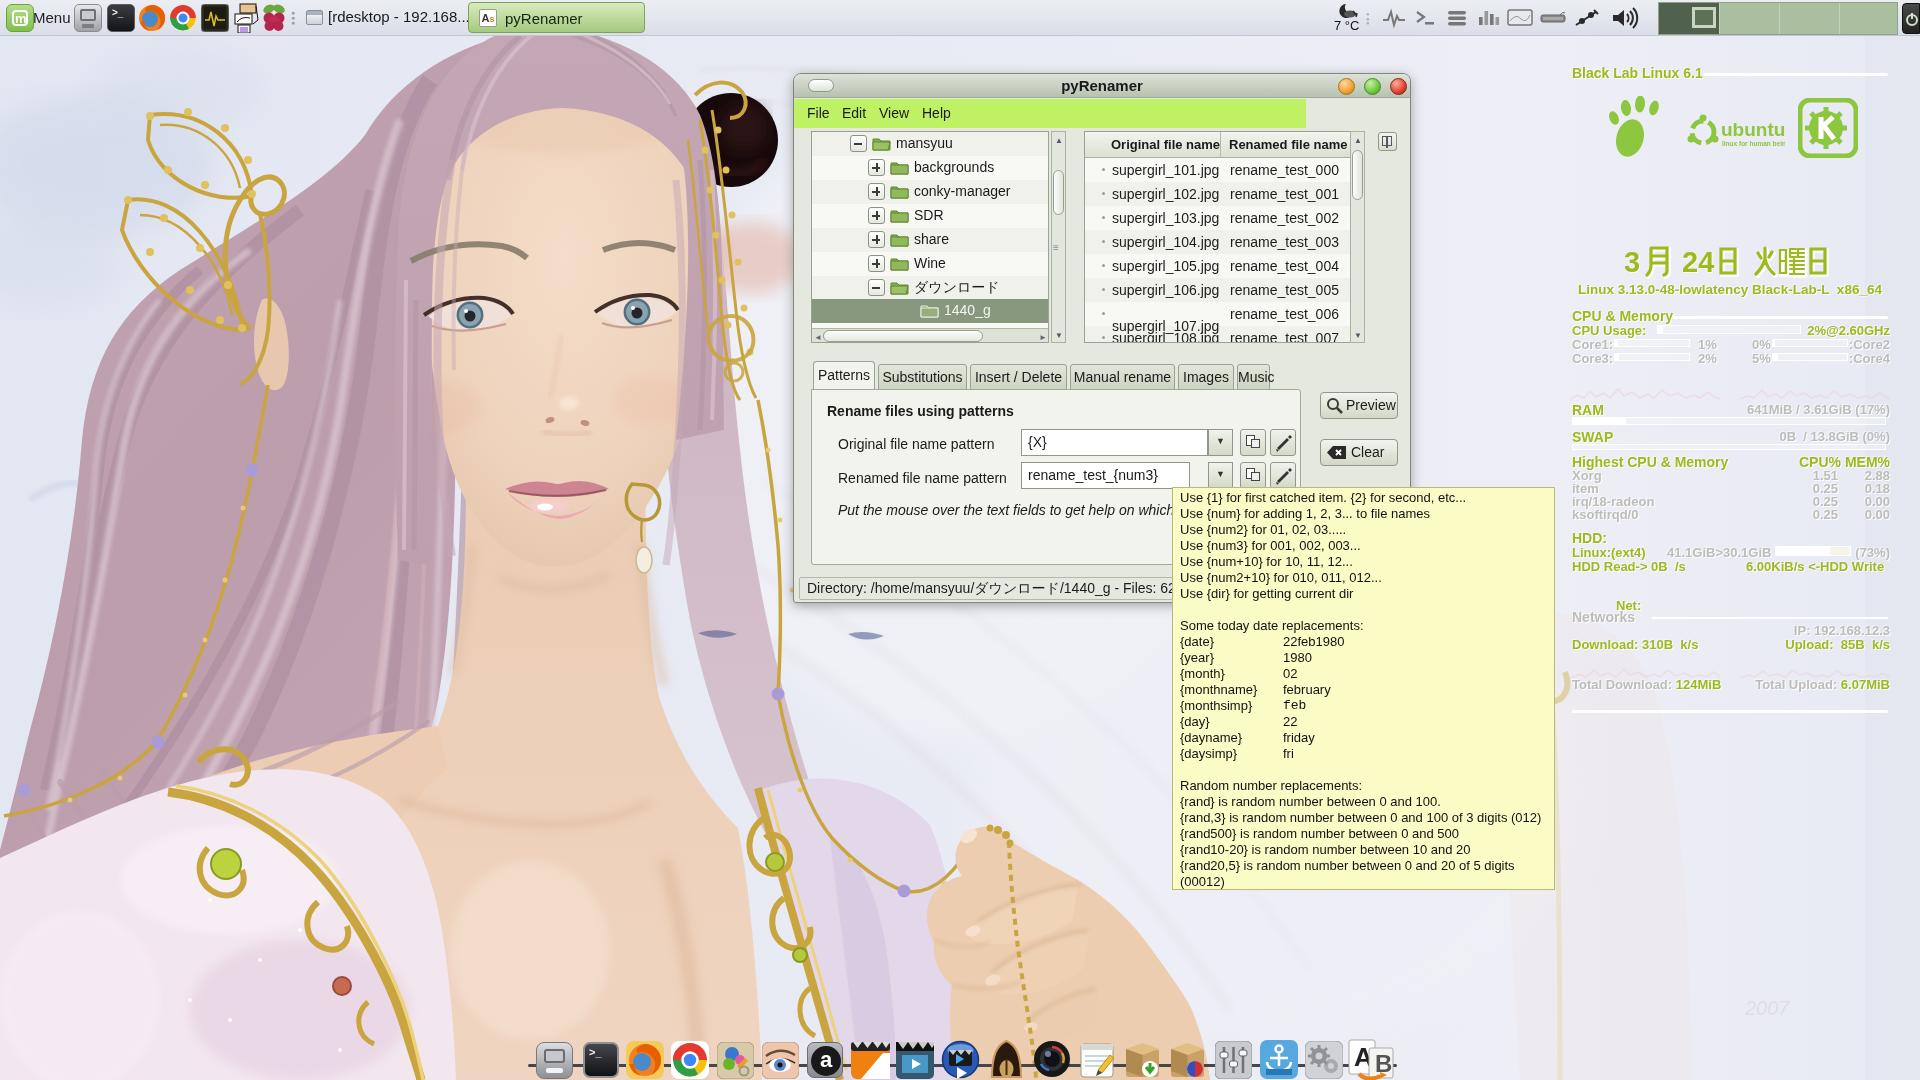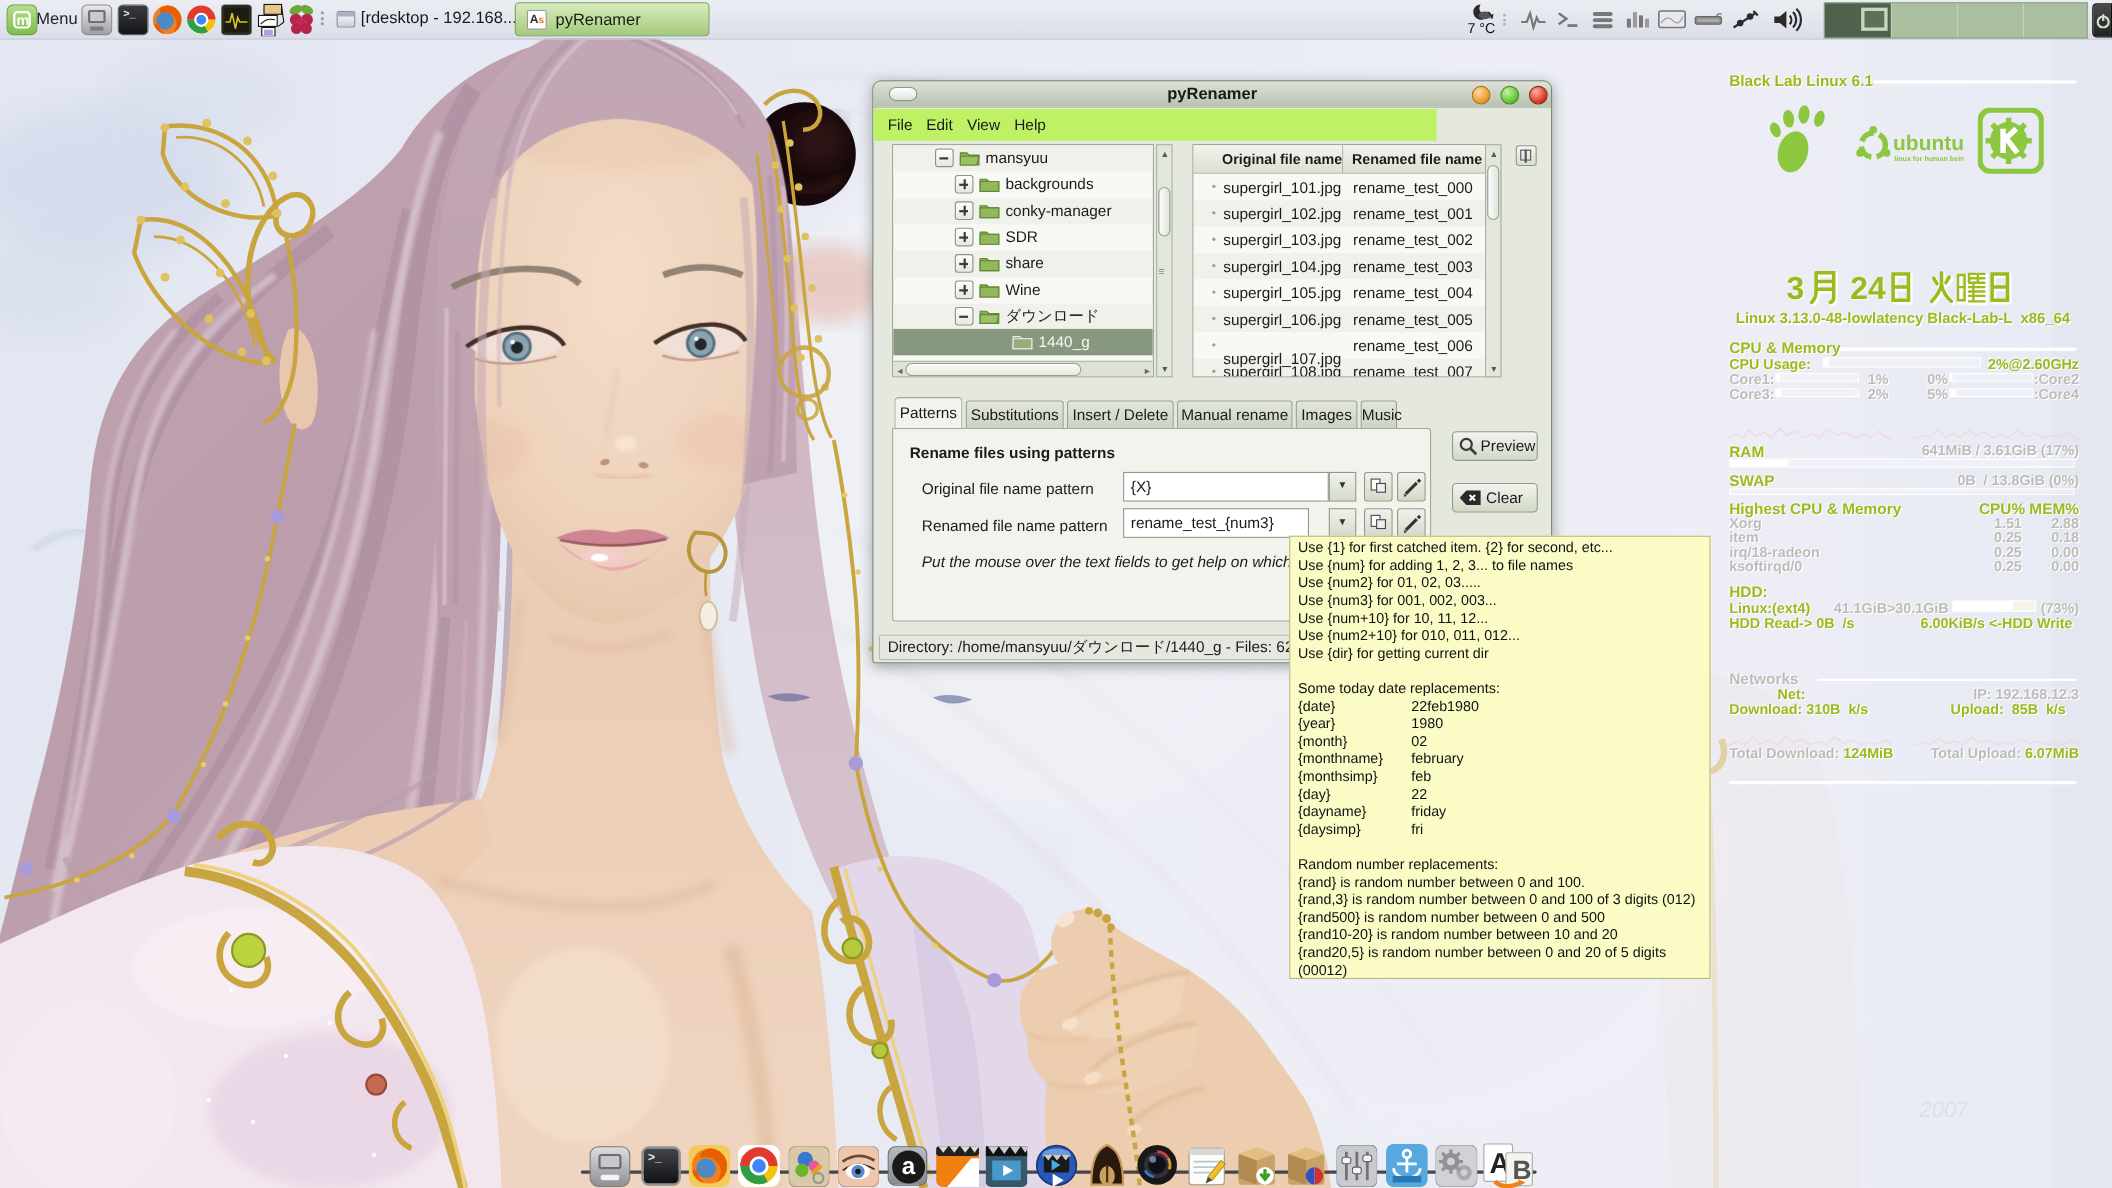--- a/index.html
+++ b/index.html
@@ -694,21 +694,21 @@
 <div>Use {num3} for 001, 002, 003...</div>
 <div>Use {num+10} for 10, 11, 12...</div>
 <div>Use {num2+10} for 010, 011, 012...</div>
 <div>Use {dir} for getting current dir</div>
 <div>&nbsp;</div>
 <div>Some today date replacements:</div>
 <div>{date}<span class="abs" style="left:110px;">22feb1980</span></div>
 <div>{year}<span class="abs" style="left:110px;">1980</span></div>
 <div>{month}<span class="abs" style="left:110px;">02</span></div>
 <div>{monthname}<span class="abs" style="left:110px;">february</span></div>
-<div>{monthsimp}<span class="abs" style="left:110px;">feb</span></div>
+<div>{monthsimp}<span class="abs" style="left:110px;font-family:Liberation Mono, monospace;">feb</span></div>
 <div>{day}<span class="abs" style="left:110px;">22</span></div>
 <div>{dayname}<span class="abs" style="left:110px;">friday</span></div>
 <div>{daysimp}<span class="abs" style="left:110px;">fri</span></div>
 <div>&nbsp;</div>
 <div>Random number replacements:</div>
 <div>{rand} is random number between 0 and 100.</div>
 <div>{rand,3} is random number between 0 and 100 of 3 digits (012)</div>
 <div>{rand500} is random number between 0 and 500</div>
 <div>{rand10-20} is random number between 10 and 20</div>
 <div>{rand20,5} is random number between 0 and 20 of 5 digits</div>
@@ -865,24 +865,24 @@
  <div class="abs cw" style="left:97px;top:485px;">41.1GiB&gt;30.1GiB</div>
  <div class="cbar" style="left:205px;top:486px;width:76px;height:10px;background:#fff;">
         <div class="abs" style="right:0;top:0;width:20px;height:8px;background:#f4f4e8;"></div>
       </div>
  <div class="abs cw" style="right:0px;top:485px;">(73%)</div>
  <div class="abs cg" style="left:2px;top:499px;">HDD Read-&gt; 0B&nbsp; /s</div>
  <div class="abs cg" style="left:176px;top:499px;">6.00KiB/s &lt;-HDD Write</div>
 
  <div class="abs cw" style="left:2px;top:549px;font-size:14px;">Networks</div>
  <div class="cline" style="left:82px;top:557px;width:236px;height:2px;"></div>
- <div class="abs cg" style="left:2px;top:563px;padding-left:44px;">Net:</div>
+ <div class="abs cg" style="left:2px;top:538px;padding-left:44px;">Net:</div>
  <div class="abs cw" style="right:0px;top:563px;">IP: 192.168.12.3</div>
  <div class="abs cg" style="left:2px;top:577px;">Download: 310B&nbsp; k/s</div>
- <div class="abs cg" style="right:12px;top:577px;margin-left:41px;">Upload:&nbsp; 85B&nbsp; k/s</div>
+ <div class="abs cg" style="right:0px;top:577px;margin-left:41px;">Upload:&nbsp; 85B&nbsp; k/s</div>
 
  <svg class="abs" style="left:0px;top:594px;" width="150" height="26">
         <polyline points="0,24 10,20 16,23 24,16 30,22 38,19 46,23 54,15 60,21 68,18 76,23 84,20 90,23 98,16 106,22 114,19 122,23 130,21 136,23 144,18 150,23" stroke="#f2ccd8" stroke-width="1.5" fill="none" opacity="0.5"></polyline>
       </svg>
  <svg class="abs" style="left:170px;top:594px;" width="150" height="26">
         <polyline points="0,24 9,21 15,23 23,17 29,22 37,20 45,23 53,16 59,21 67,19 75,23 83,21 89,23 97,17 105,22 113,20 121,23 129,22 135,23 143,19 150,23" stroke="#f2ccd8" stroke-width="1.5" fill="none" opacity="0.5"></polyline>
       </svg>
 
  <div class="abs cw" style="left:2px;top:617px;">Total Download: <span class="cg">124MiB</span></div>
  <div class="abs cw" style="right:0px;top:617px;">Total Upload: <span class="cg">6.07MiB</span></div>

